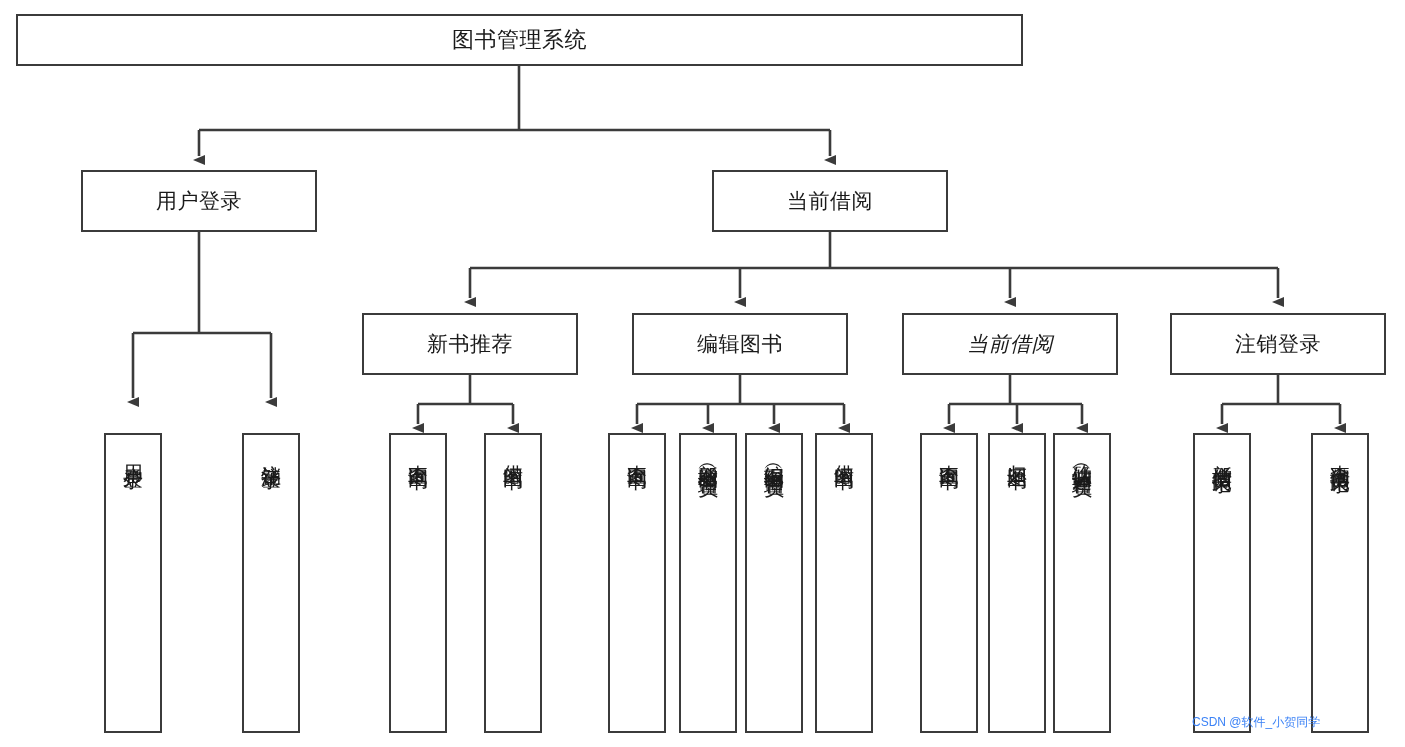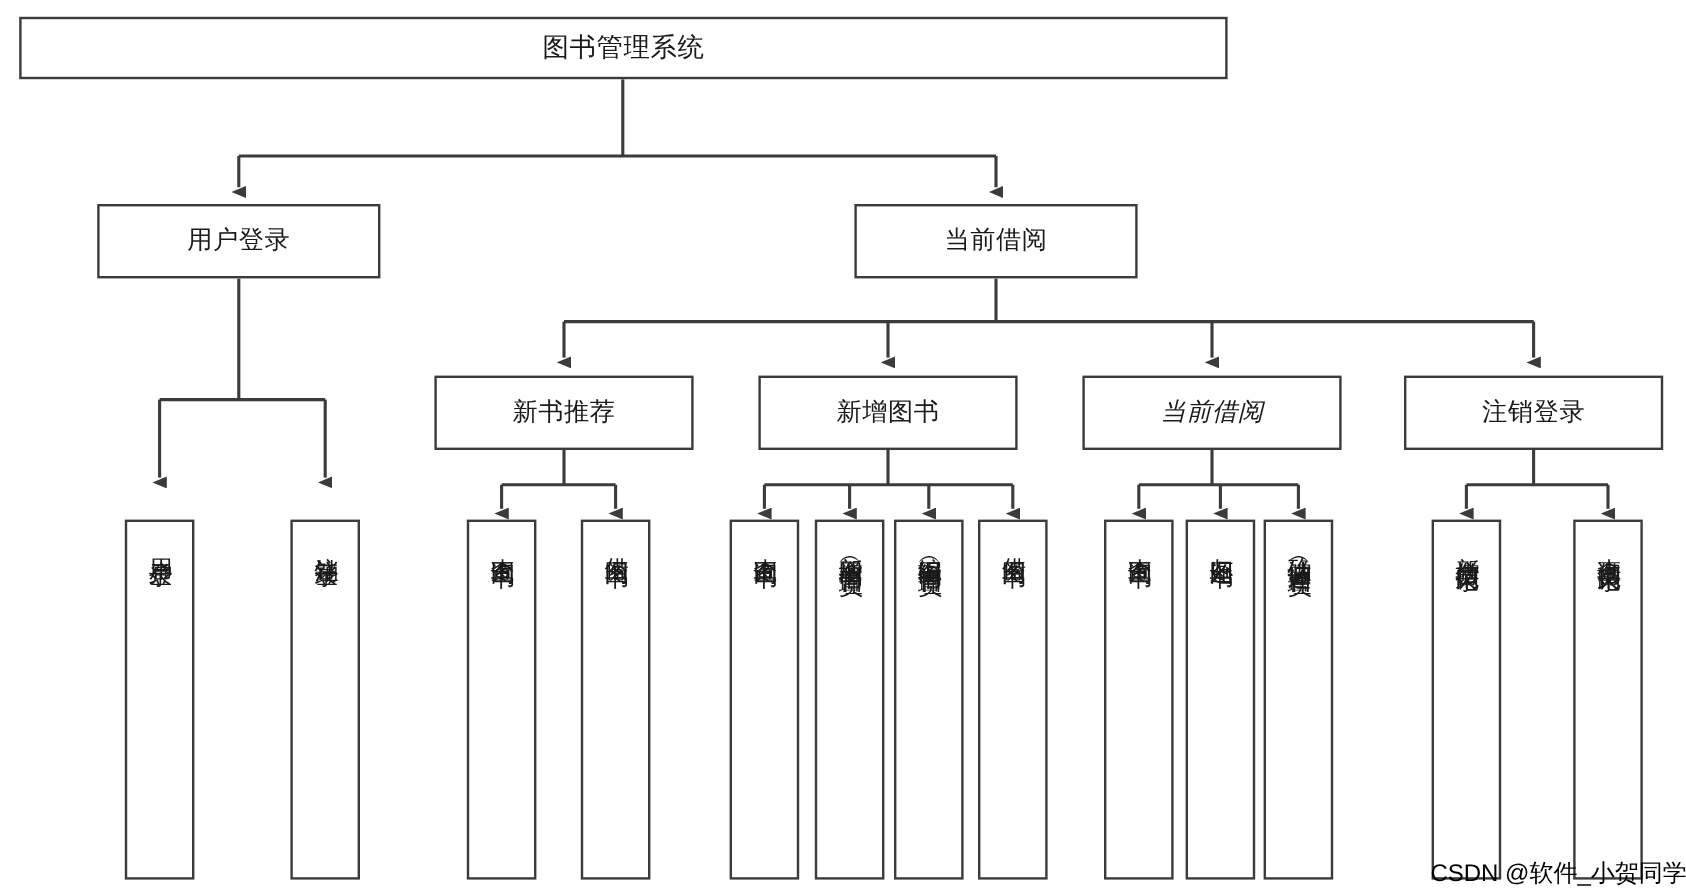--- a/index.html
+++ b/index.html
@@ -62,22 +62,22 @@
     text-orientation: upright;
     font-size: 20px;
     line-height: 1.05;
     letter-spacing: 2px;
     white-space: nowrap;
   }
   .watermark {
     position: absolute;
     left: 1192px;
     top: 714px;
-    font-size: 20px;
-    color: #000000;
+    font-size: 12px;
+    color: #3b82f6;
     font-family: "Liberation Sans", "DejaVu Sans", sans-serif;
     white-space: nowrap;
     user-select: none;
   }
 </style>
 </head>
 <body>
 
 <div id="diagram-root">
 
@@ -139,21 +139,21 @@
     <span class="node-label">用户登录</span>
   </div>
   <div class="node horiz" style="left:712px; top:170px; width:236px; height:62px;">
     <span class="node-label">当前借阅</span>
   </div>
 
   <div class="node horiz" style="left:362px; top:313px; width:216px; height:62px;">
     <span class="node-label">新书推荐</span>
   </div>
   <div class="node horiz" style="left:632px; top:313px; width:216px; height:62px;">
-    <span class="node-label">新增图书</span>
+    <span class="node-label">编辑图书</span>
   </div>
   <div class="node horiz" style="left:902px; top:313px; width:216px; height:62px;font-style:italic;">
     <span class="node-label">当前借阅</span>
   </div>
   <div class="node horiz" style="left:1170px; top:313px; width:216px; height:62px;">
     <span class="node-label">注销登录</span>
   </div>
 
   <div class="node vert" style="left:104px; top:433px; width:58px; height:300px;">
     <span class="node-label">用户登录</span>

